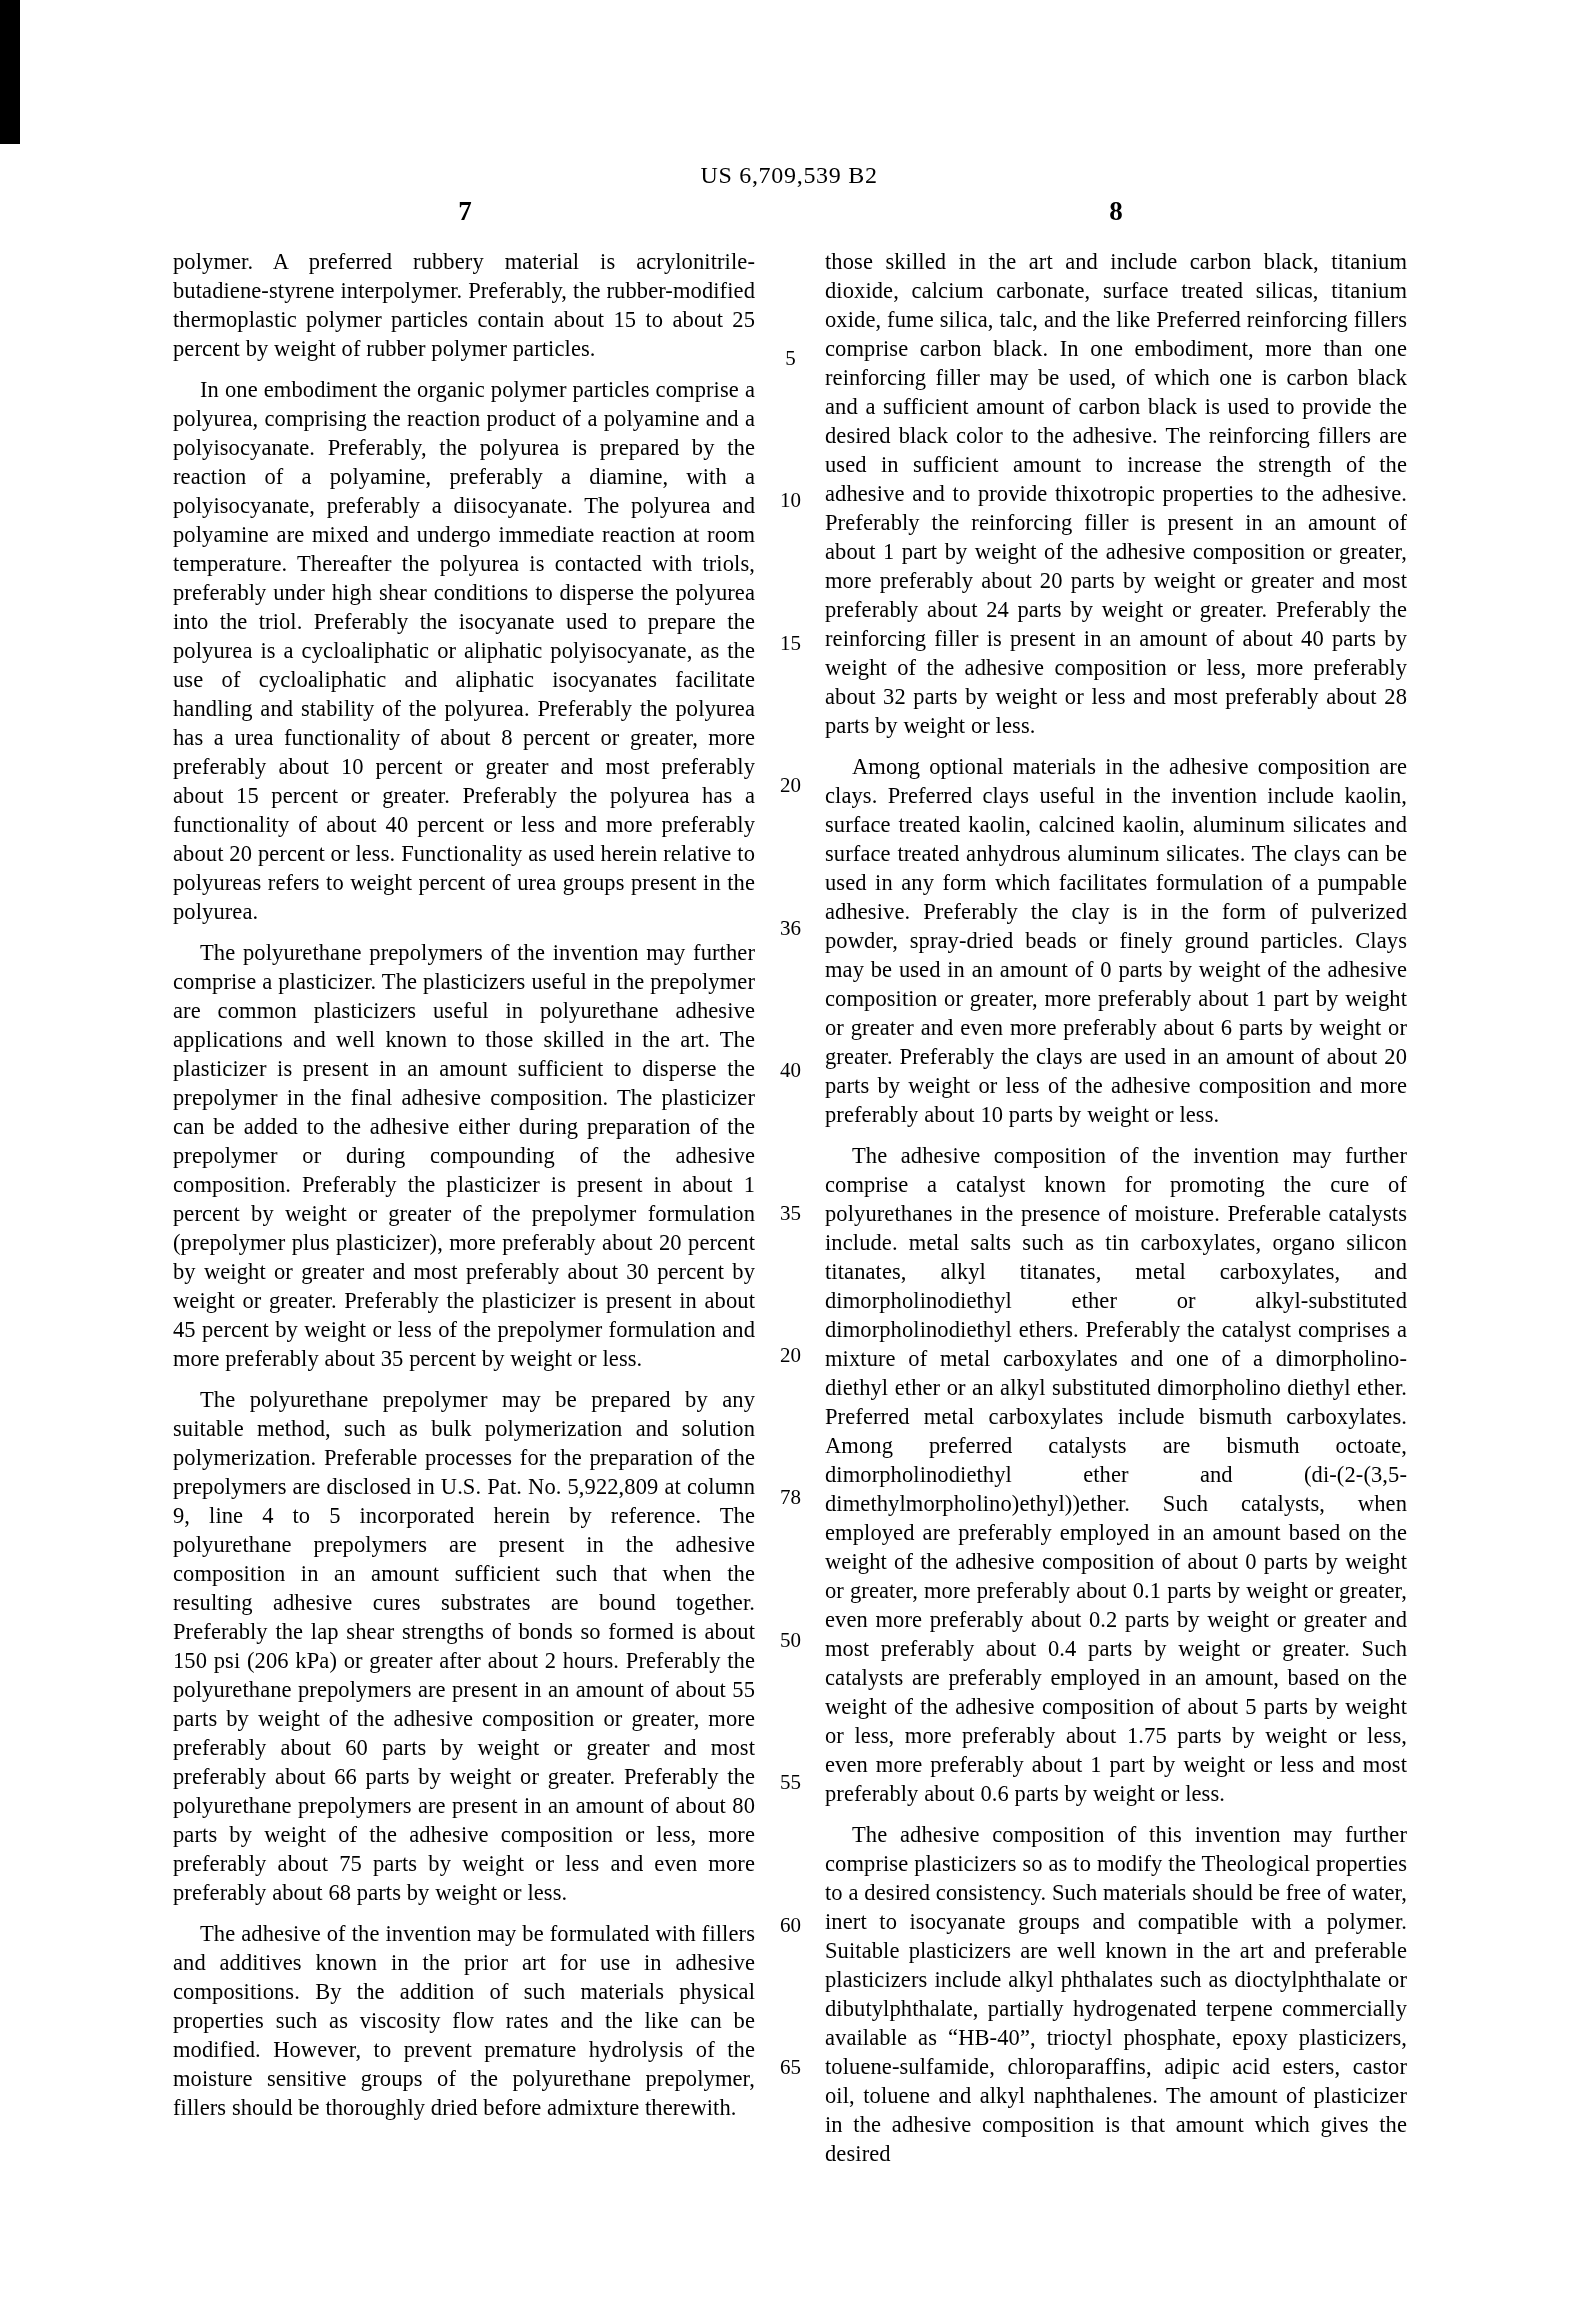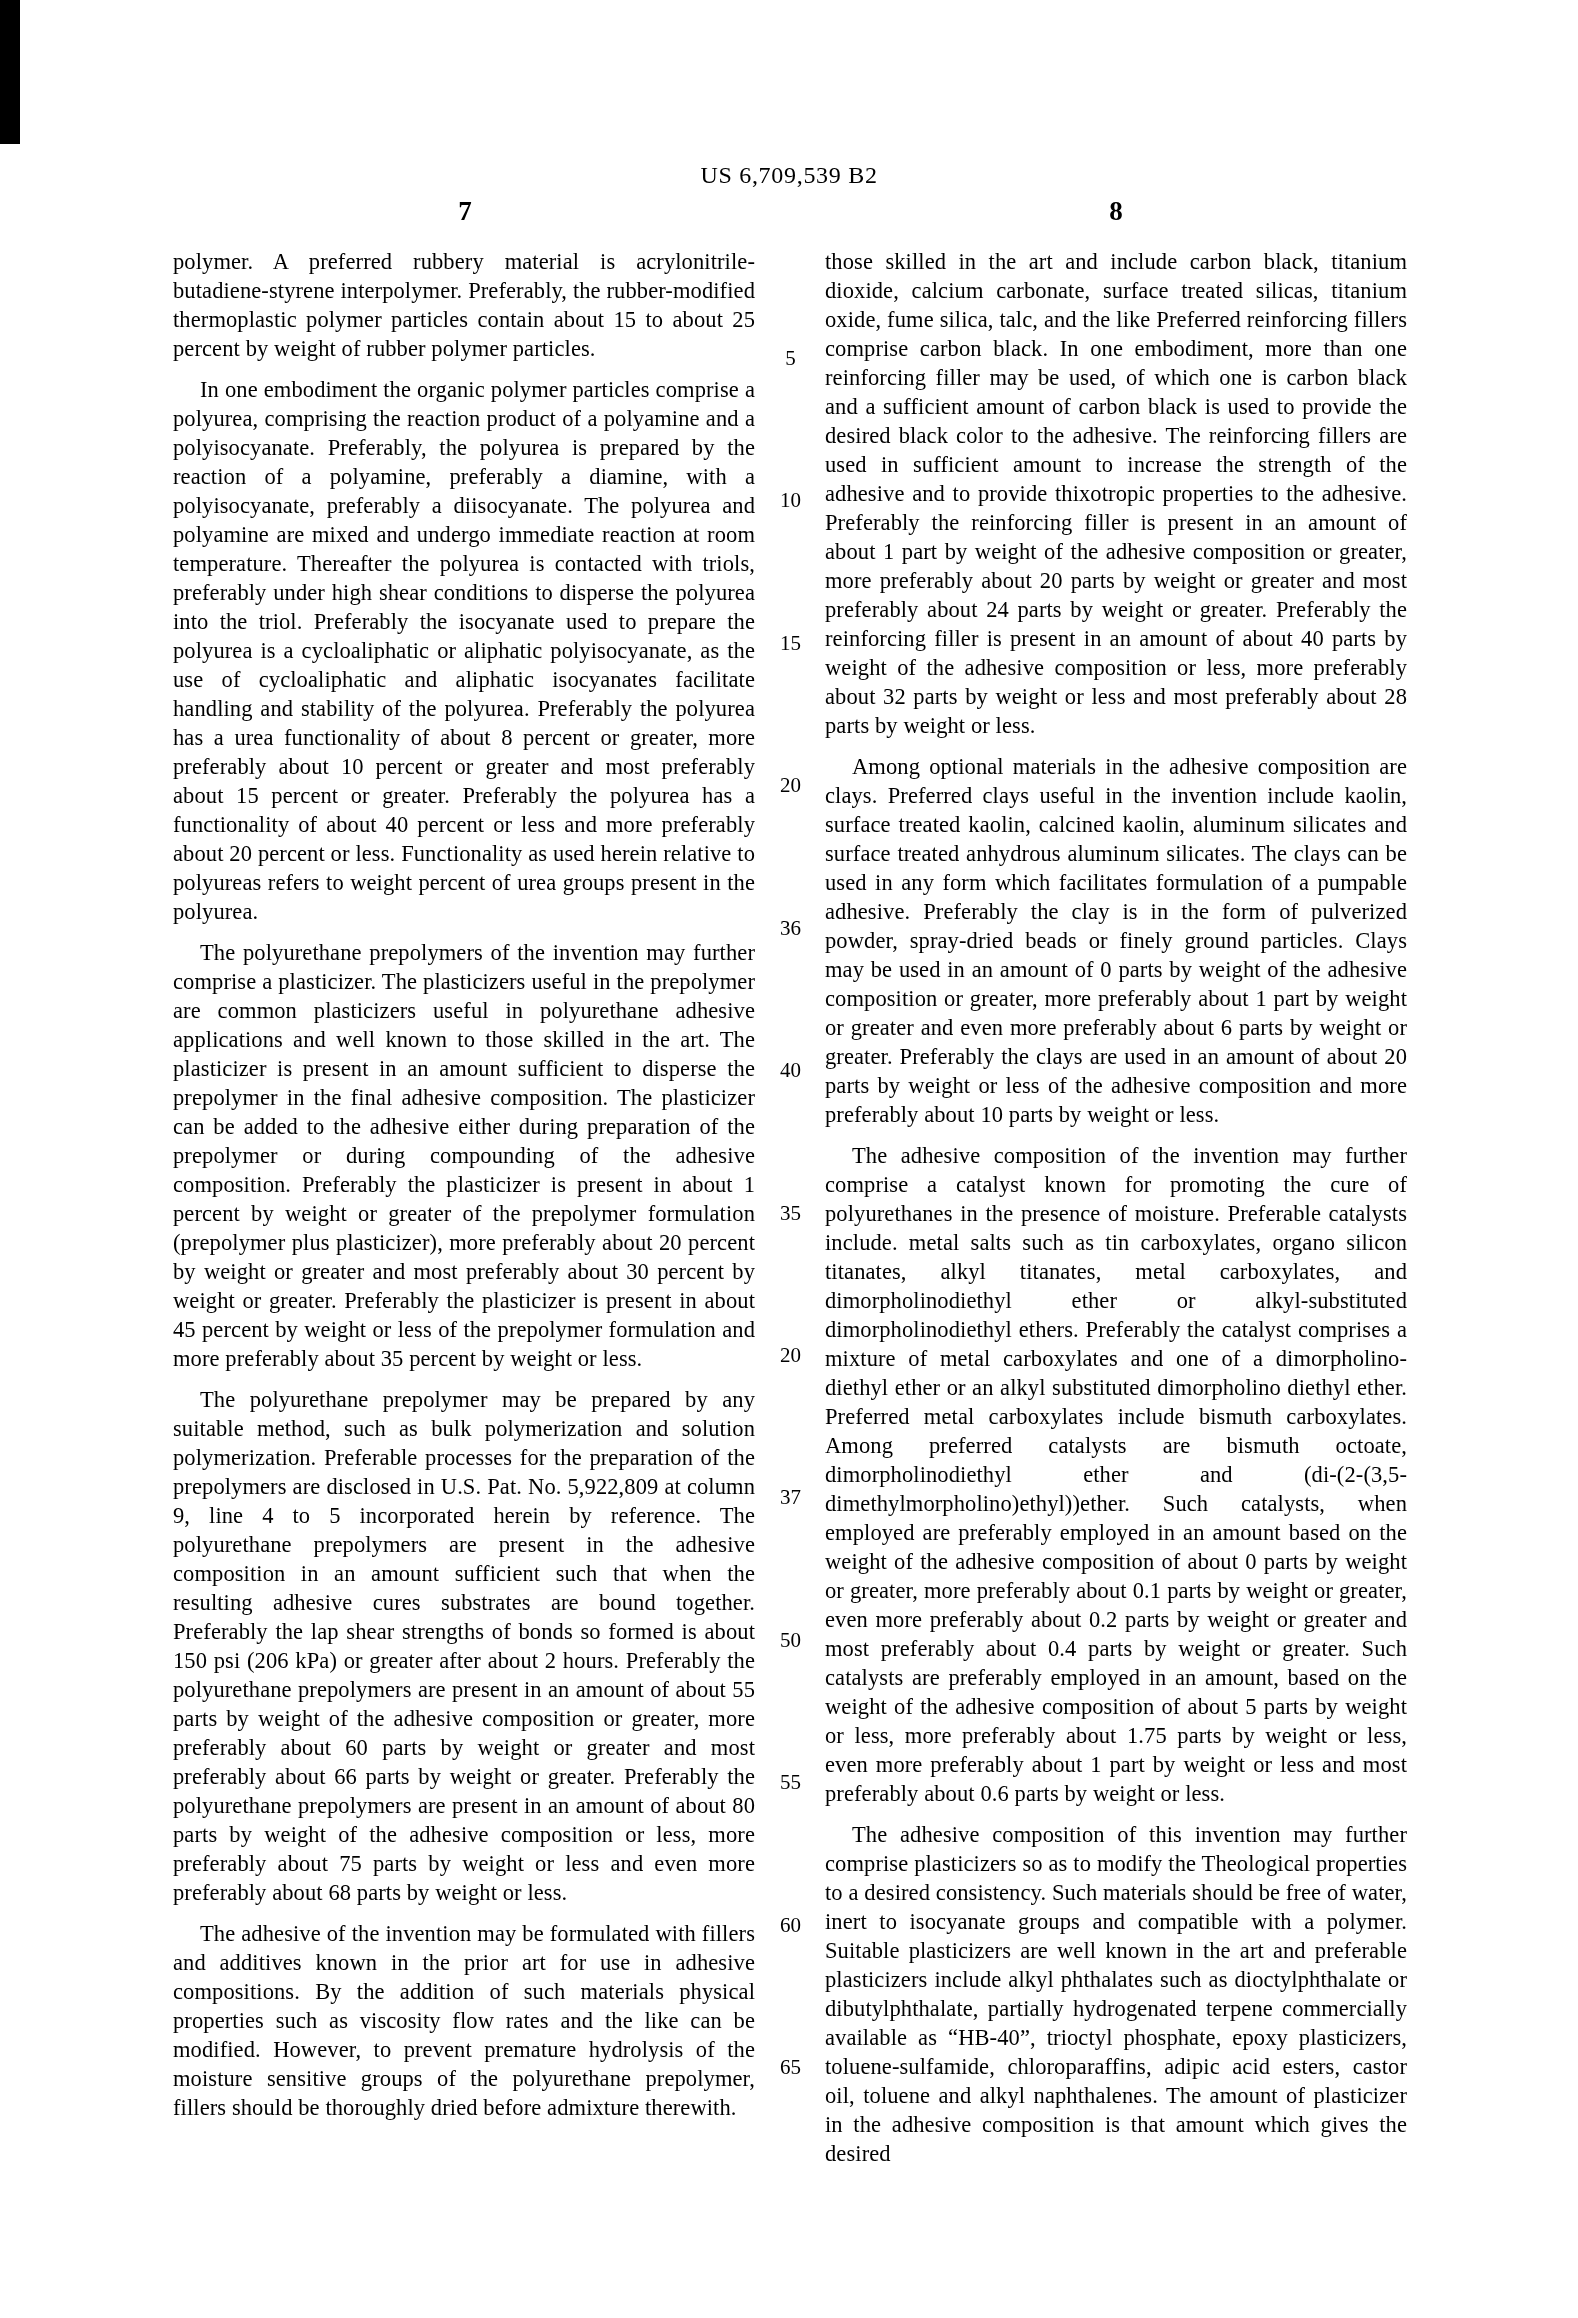--- a/index.html
+++ b/index.html
@@ -81,21 +81,21 @@
 
   <div>
     <span class="gutter-number" style="top:348px">5</span>
     <span class="gutter-number" style="top:490px">10</span>
     <span class="gutter-number" style="top:633px">15</span>
     <span class="gutter-number" style="top:775px">20</span>
     <span class="gutter-number" style="top:918px">36</span>
     <span class="gutter-number" style="top:1060px">40</span>
     <span class="gutter-number" style="top:1203px">35</span>
     <span class="gutter-number" style="top:1345px">20</span>
-    <span class="gutter-number" style="top:1487px">37</span>
+    <span class="gutter-number" style="top:1487px">78</span>
     <span class="gutter-number" style="top:1630px">50</span>
     <span class="gutter-number" style="top:1772px">55</span>
     <span class="gutter-number" style="top:1915px">60</span>
     <span class="gutter-number" style="top:2057px">65</span>
   </div>
 
   <div class="column column-left">
     <p>polymer. A preferred rubbery material is acrylonitrile-butadiene-styrene interpolymer. Preferably, the rubber-modified thermoplastic polymer particles contain about 15 to about 25 percent by weight of rubber polymer particles.</p>
     <p class="indented">In one embodiment the organic polymer particles comprise a polyurea, comprising the reaction product of a polyamine and a polyisocyanate. Preferably, the polyurea is prepared by the reaction of a polyamine, preferably a diamine, with a polyisocyanate, preferably a diisocyanate. The polyurea and polyamine are mixed and undergo immediate reaction at room temperature. Thereafter the polyurea is contacted with triols, preferably under high shear conditions to disperse the polyurea into the triol. Preferably the isocyanate used to prepare the polyurea is a cycloaliphatic or aliphatic polyisocyanate, as the use of cycloaliphatic and aliphatic isocyanates facilitate handling and stability of the polyurea. Preferably the polyurea has a urea functionality of about 8 percent or greater, more preferably about 10 percent or greater and most preferably about 15 percent or greater. Preferably the polyurea has a functionality of about 40 percent or less and more preferably about 20 percent or less. Functionality as used herein relative to polyureas refers to weight percent of urea groups present in the polyurea.</p>
     <p class="indented">The polyurethane prepolymers of the invention may further comprise a plasticizer. The plasticizers useful in the prepolymer are common plasticizers useful in polyurethane adhesive applications and well known to those skilled in the art. The plasticizer is present in an amount sufficient to disperse the prepolymer in the final adhesive composition. The plasticizer can be added to the adhesive either during preparation of the prepolymer or during compounding of the adhesive composition. Preferably the plasticizer is present in about 1 percent by weight or greater of the prepolymer formulation (prepolymer plus plasticizer), more preferably about 20 percent by weight or greater and most preferably about 30 percent by weight or greater. Preferably the plasticizer is present in about 45 percent by weight or less of the prepolymer formulation and more preferably about 35 percent by weight or less.</p>

